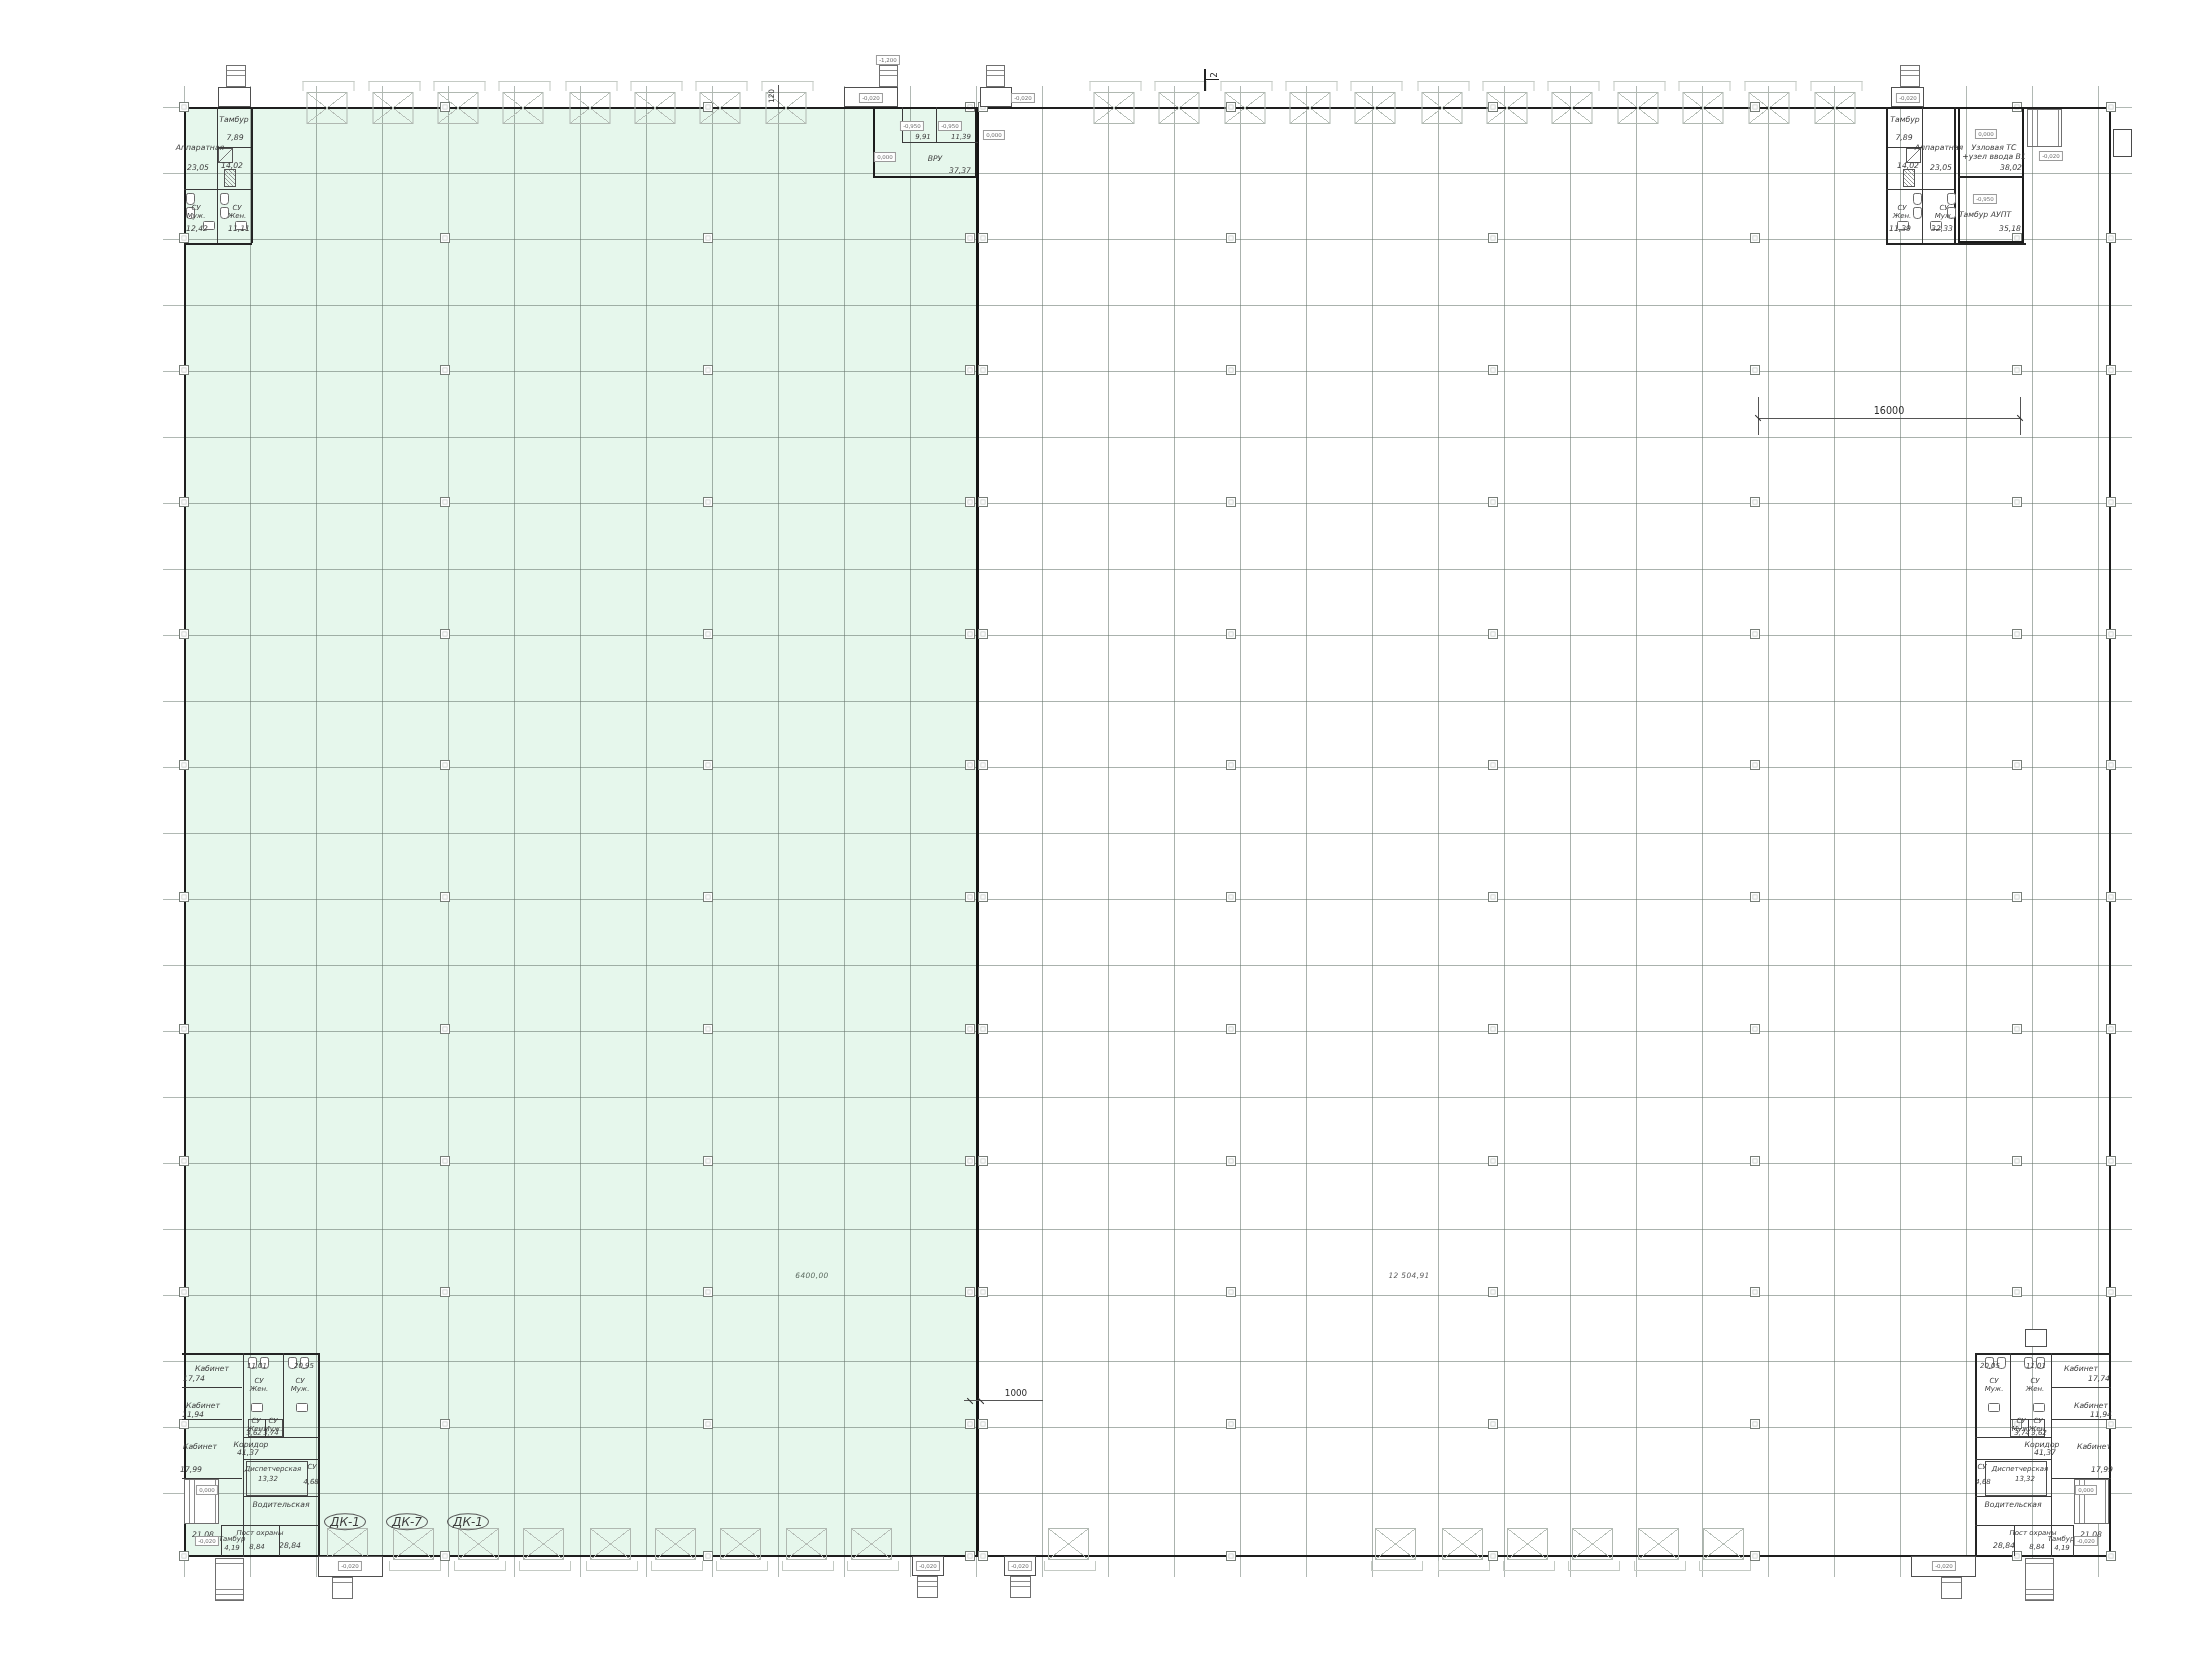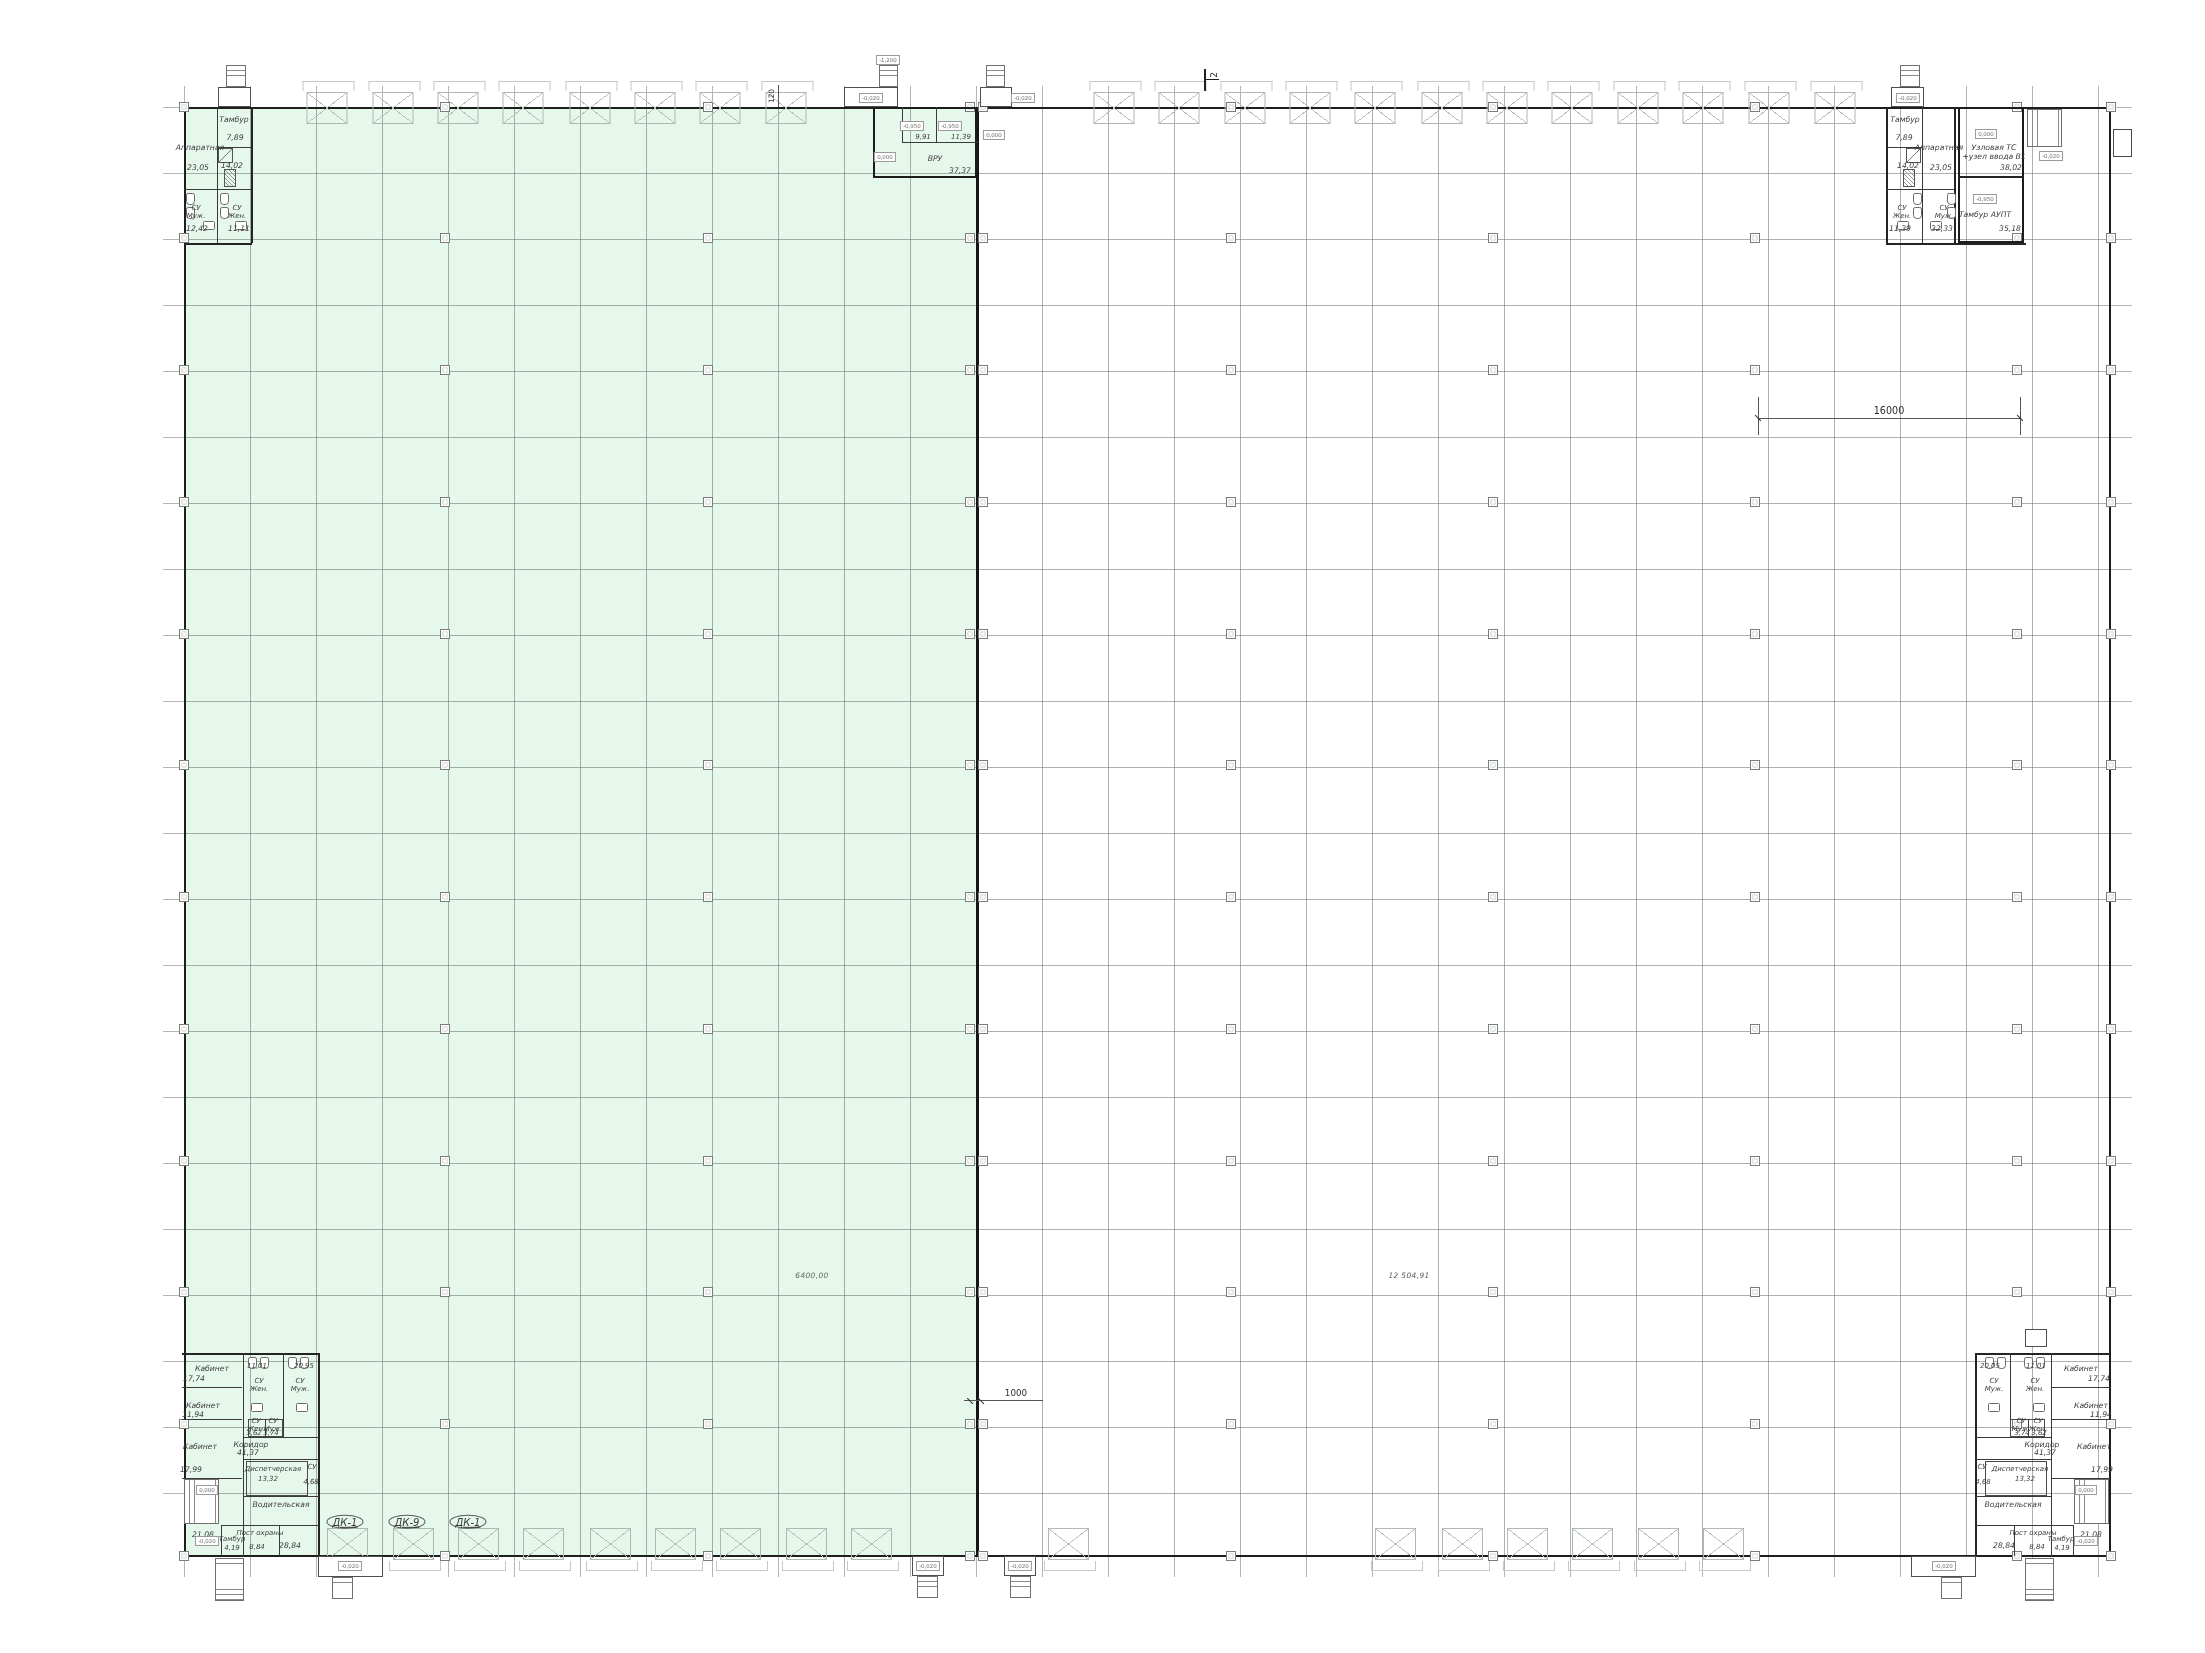--- a/index.html
+++ b/index.html
@@ -48,21 +48,21 @@
   .t{position:absolute;transform:translate(-50%,-50%);font-style:italic;font-size:7.7px;line-height:1.2;
      color:#3c3c3c;white-space:pre-line;text-align:center;}
   .t.small{font-size:7px;}
   .stamp{position:absolute;transform:translate(-50%,-50%);font-style:italic;font-size:7.4px;color:#5c6a60;letter-spacing:0.4px;}
   .ebox{position:absolute;transform:translate(-50%,-50%);border:0.7px solid #9a9a9a;background:#fff;
         font-size:5.5px;color:#6d6d6d;padding:0 2.2px;line-height:8px;white-space:nowrap;}
   .dim{position:absolute;background:#555;}
   .dimtext{position:absolute;transform:translate(-50%,-100%);font-size:9.6px;color:#2c2c2c;}
   .tick{position:absolute;width:8px;height:1.1px;background:#333;transform:translate(-50%,-50%) rotate(45deg);}
   .oval{position:absolute;transform:translate(-50%,-50%);border:0.7px solid #5a5a5a;border-radius:50%;
-        font-style:italic;font-size:10px;color:#3c3c3c;padding:0.7px 5.1px;background:transparent;text-decoration:underline;}
+        font-style:italic;font-size:12px;color:#3c3c3c;padding:0.7px 5.1px;background:transparent;}
   .vtext{position:absolute;font-size:7.4px;color:#2c2c2c;transform:translate(-50%,-50%) rotate(-90deg);white-space:nowrap;}
 </style>
 </head>
 <body>
 
 <div id="canvas">
 
   <div class="zone-green"></div>
   <div class="grid"></div>
   <div class="gext h" style="left:184px;top:86px;width:1927px;height:20.6px;"></div>
@@ -457,21 +457,21 @@
   </div>
 
   <div class="porch" style="left:912px;top:1556px;width:32px;height:20px;"></div>
   <div class="ebox" style="left:928px;top:1566px;">-0,020</div>
   <div class="stair down" style="left:917px;top:1576px;width:20.6px;height:22px;"></div>
   <div class="porch" style="left:1004px;top:1556px;width:32px;height:20px;"></div>
   <div class="ebox" style="left:1020px;top:1566px;">-0,020</div>
   <div class="stair down" style="left:1010px;top:1576px;width:20.6px;height:22px;"></div>
 
   <div class="oval" style="left:345px;top:1522px;">ДК-1</div>
-  <div class="oval" style="left:407px;top:1522px;">ДК-9</div>
+  <div class="oval" style="left:407px;top:1522px;">ДК-7</div>
   <div class="oval" style="left:468px;top:1522px;">ДК-1</div>
 
   <div class="stamp" style="left:812px;top:1275px;">6400,00</div>
   <div class="stamp" style="left:1409px;top:1275px;color:#5a5a5a;">12 504,91</div>
 
   <div>
     <div class="dim" style="left:1758px;top:418px;width:262px;height:1.1px;"></div>
     <div class="dim" style="left:1758px;top:397px;width:0.7px;height:38px;"></div>
     <div class="dim" style="left:2020px;top:397px;width:0.7px;height:38px;"></div>
     <div class="tick" style="left:1758px;top:418px;"></div>

